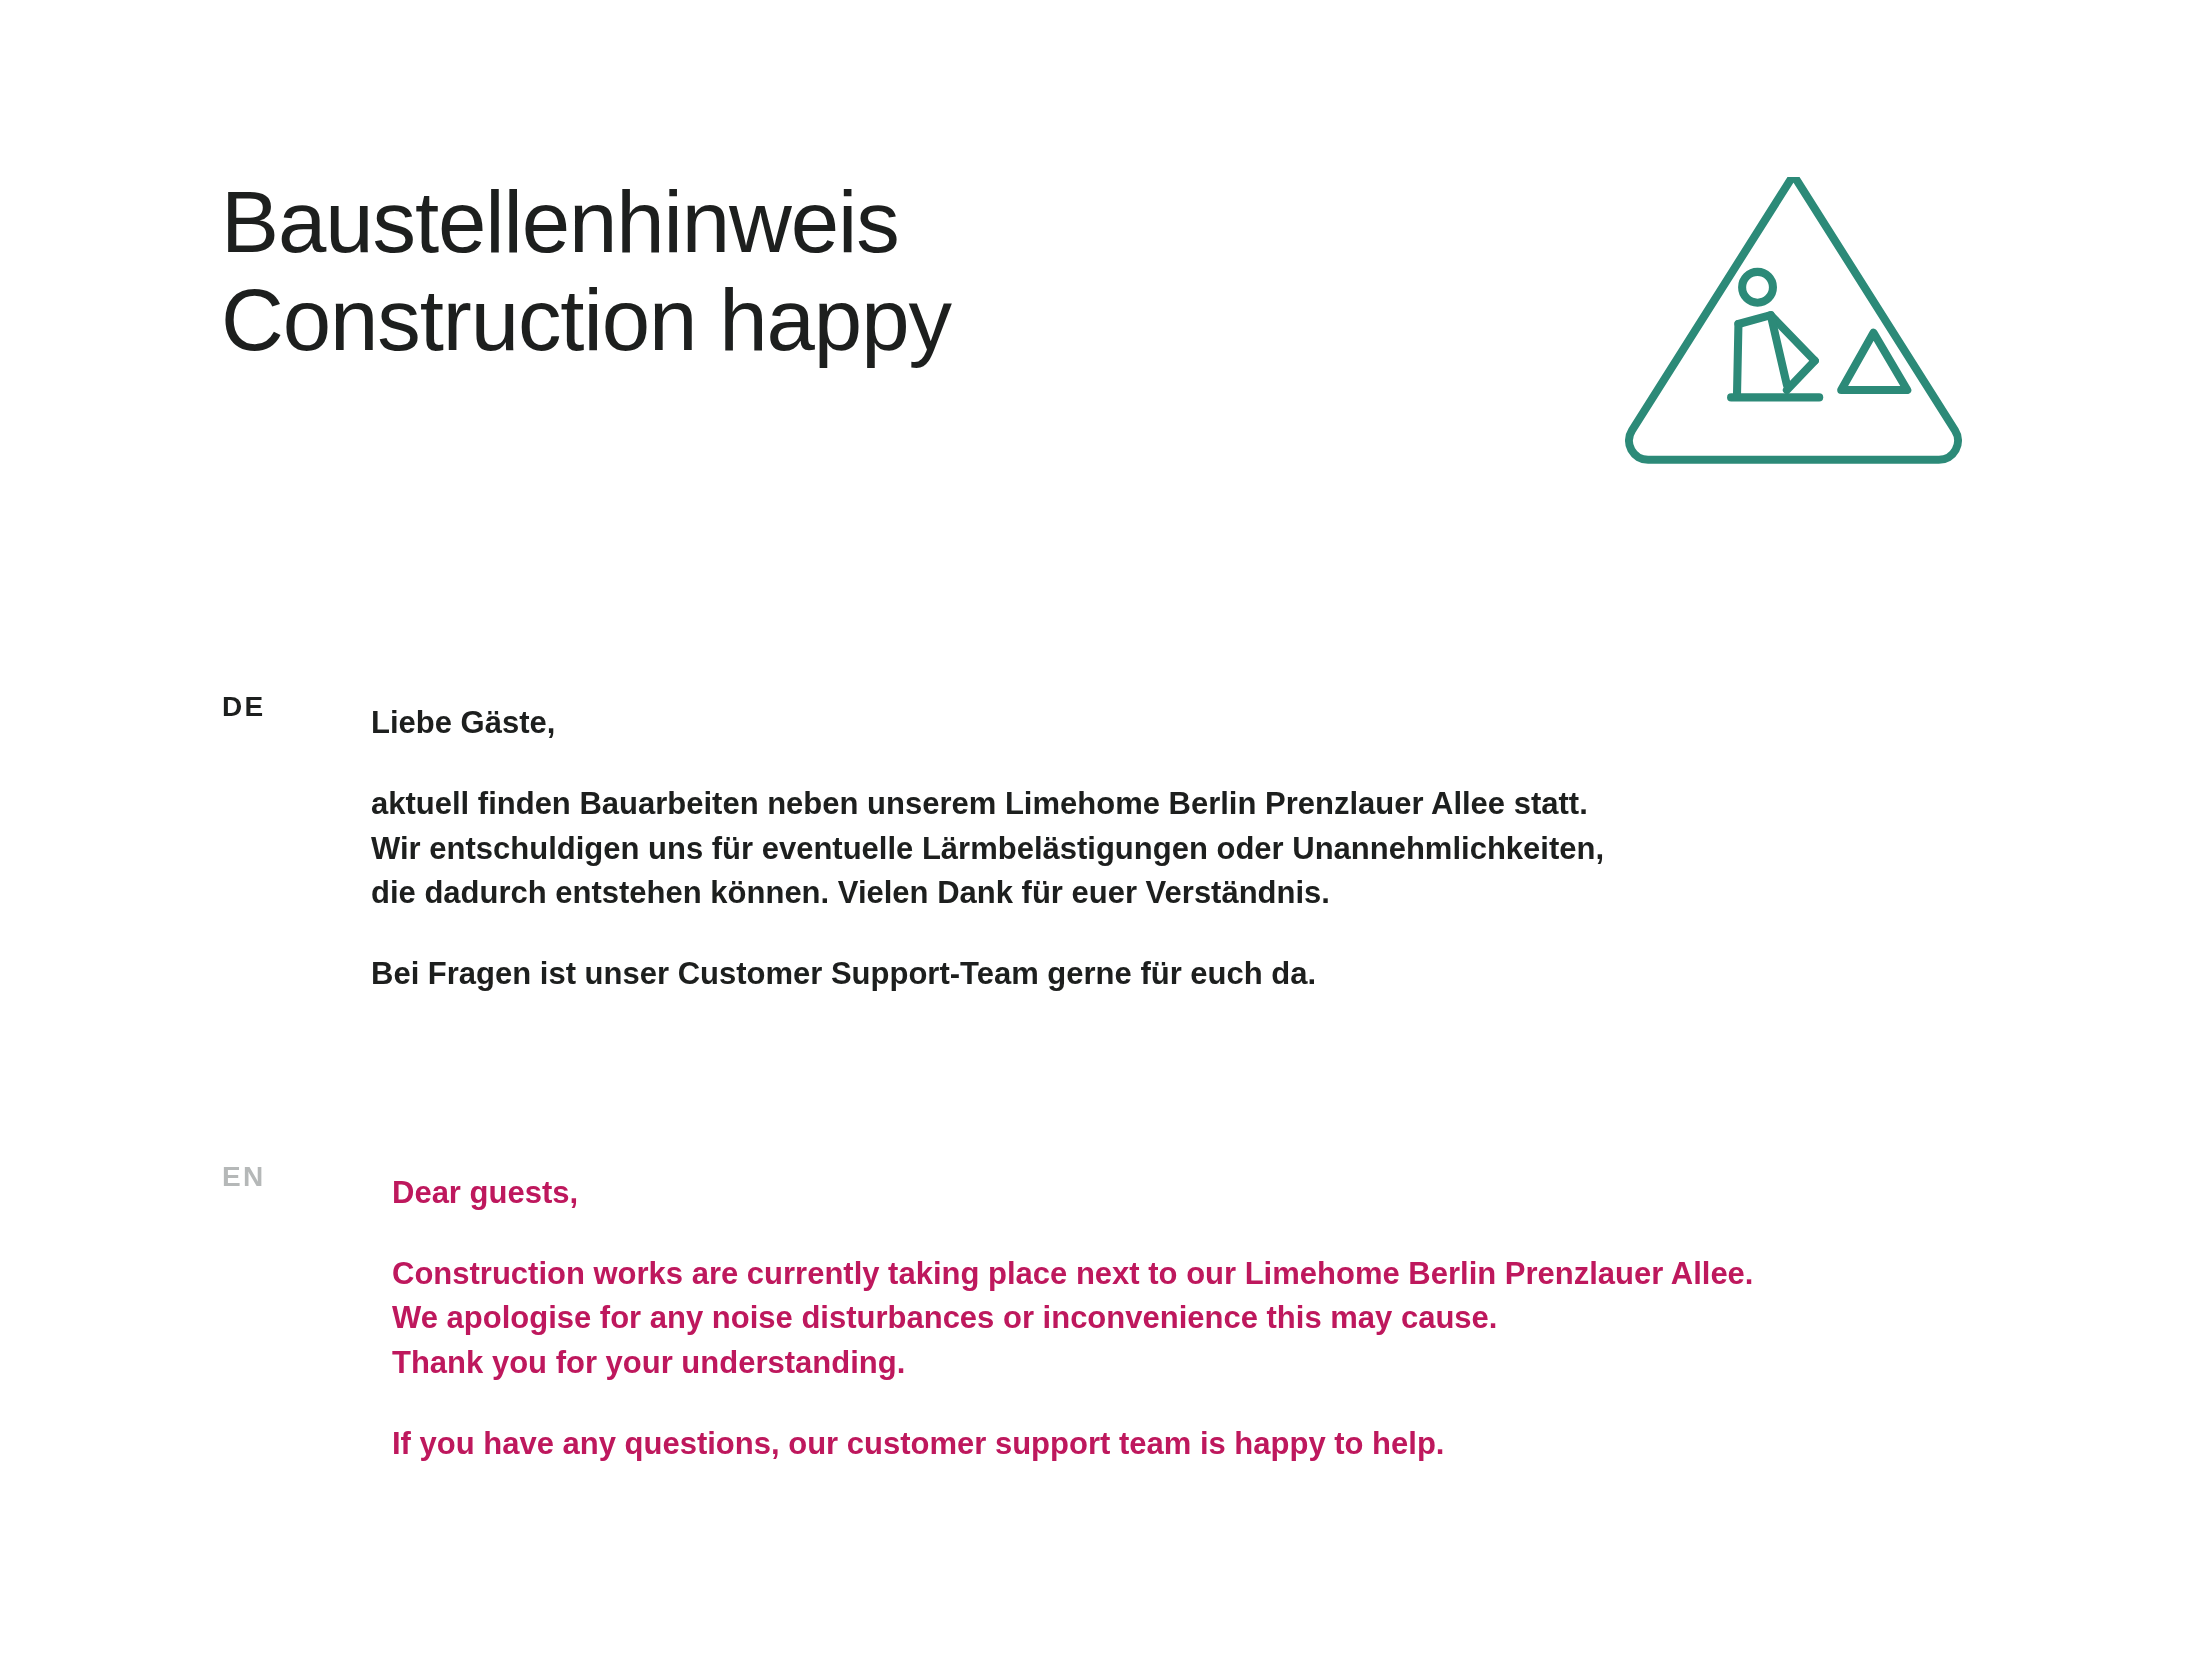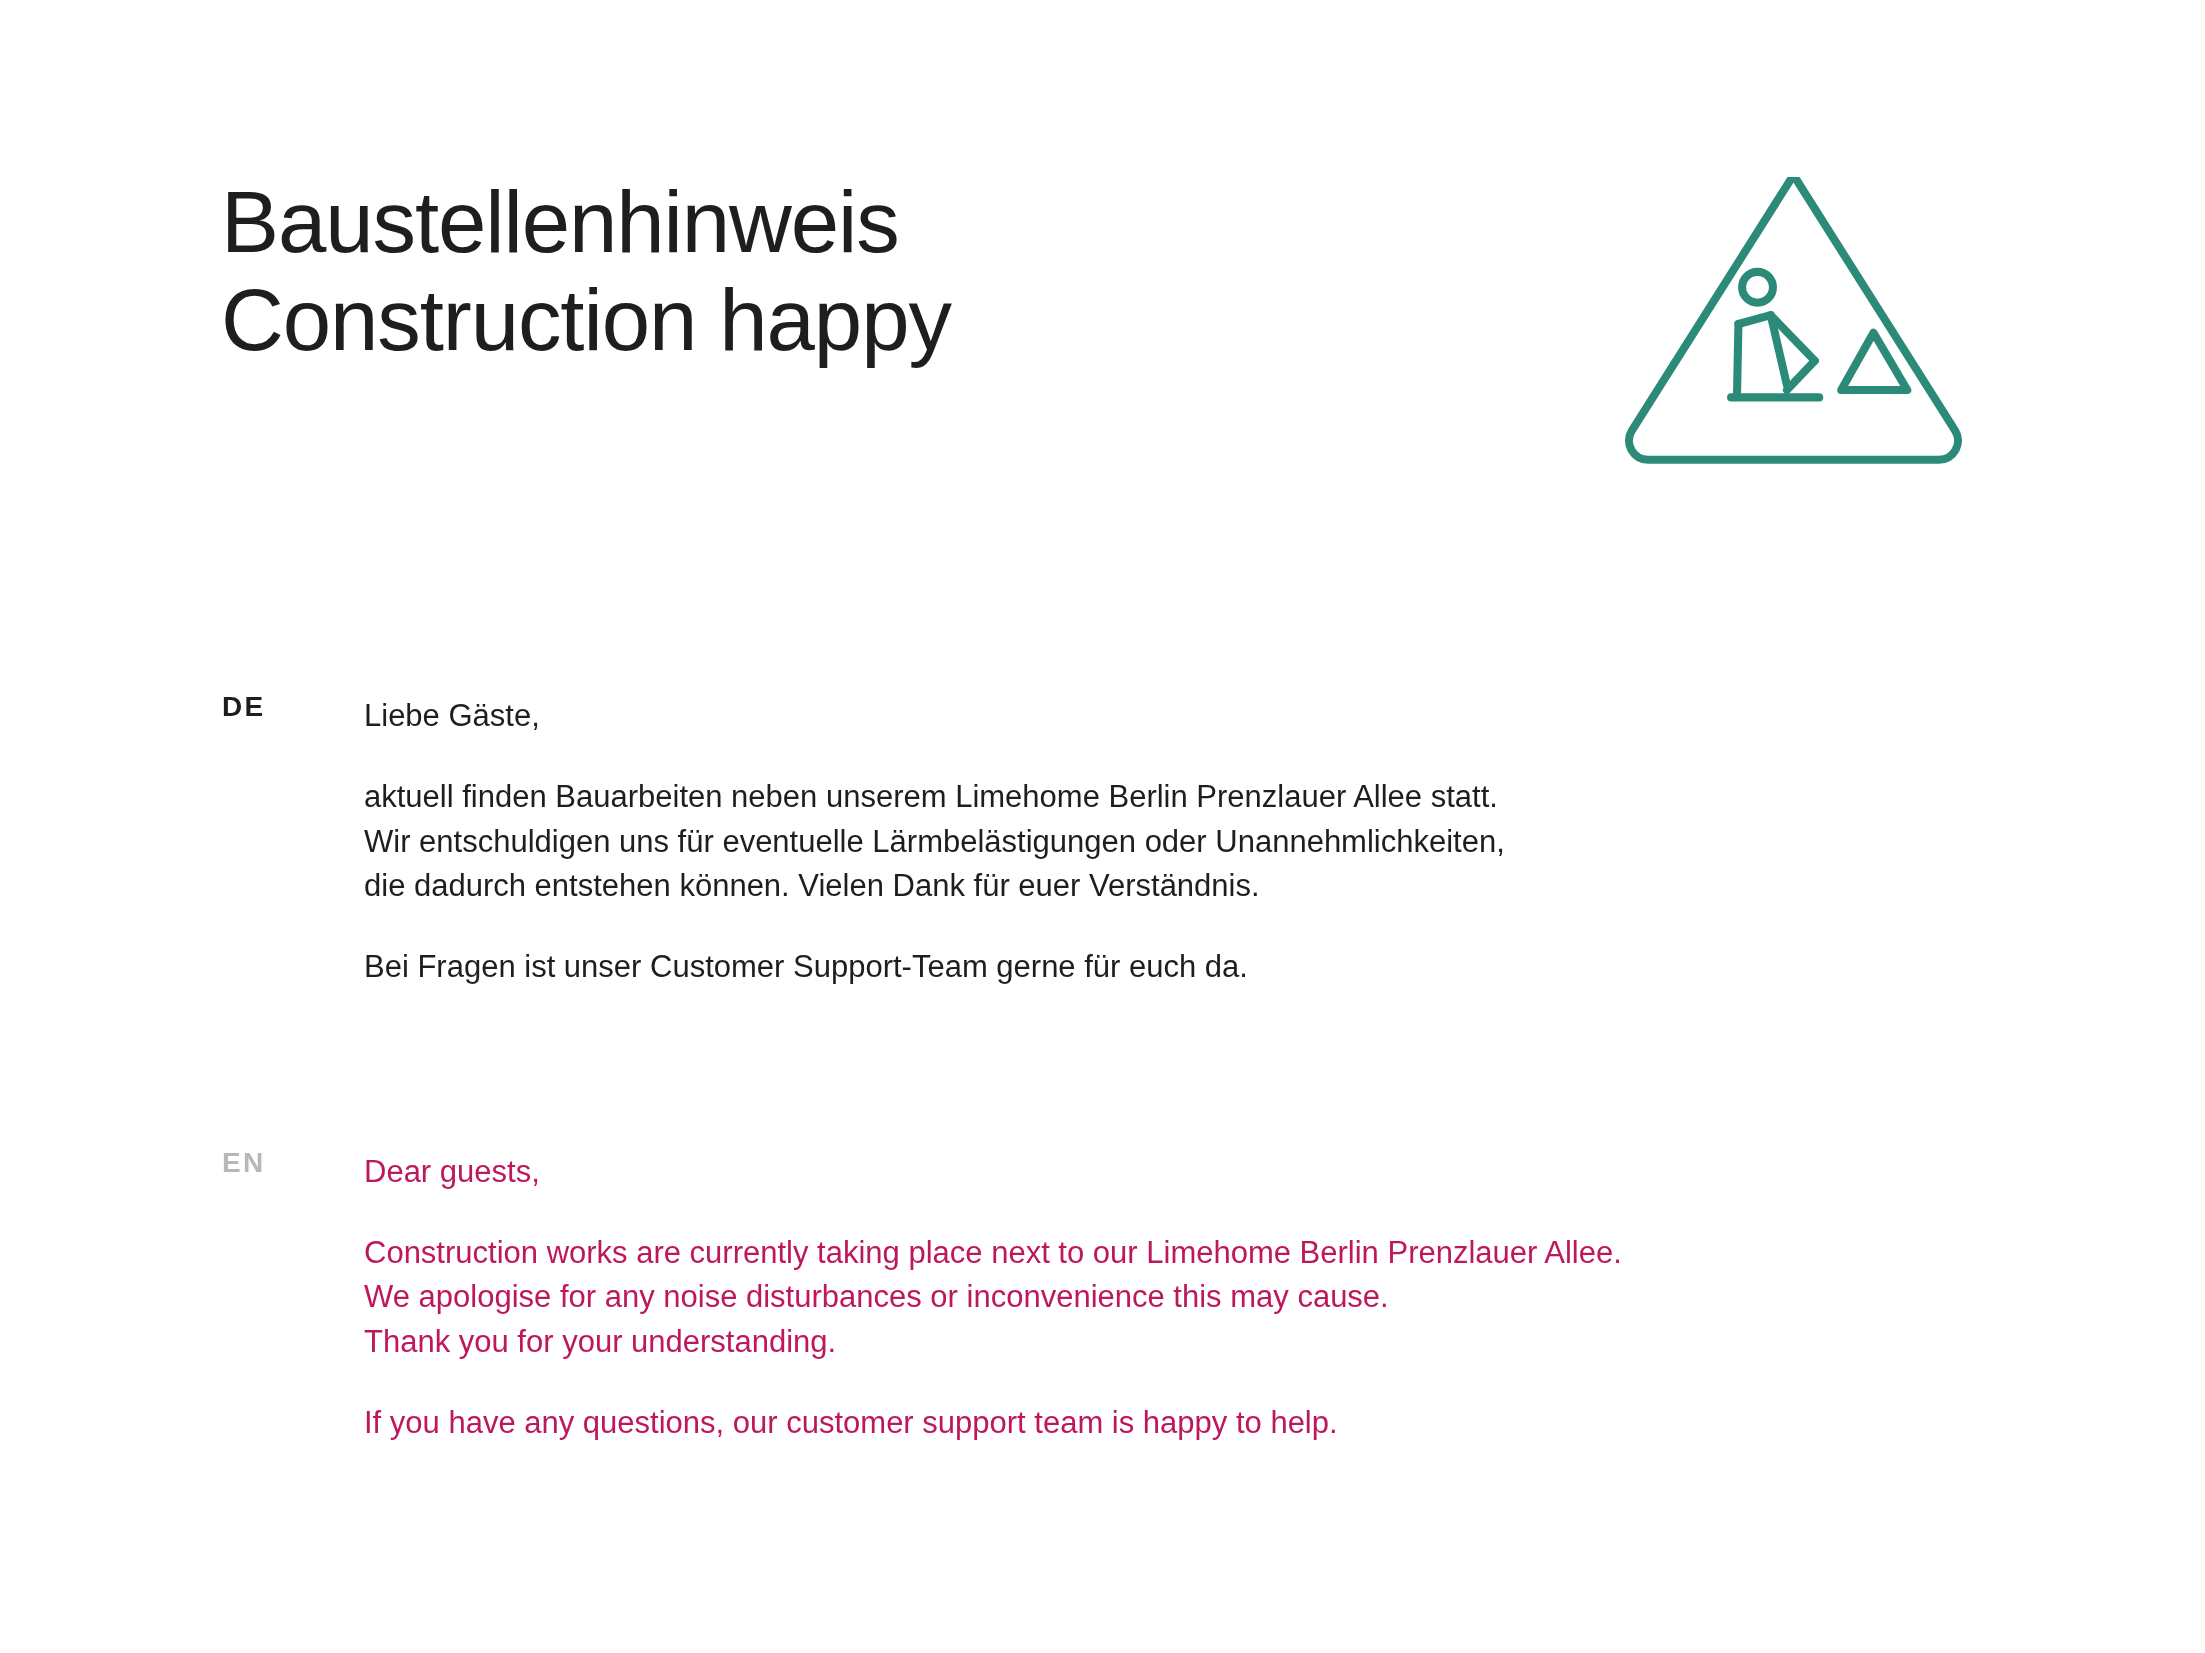--- a/index.html
+++ b/index.html
@@ -56,39 +56,41 @@
     top: 684px;
     left: 222px;
     right: 184px;
   }
   .lang-block {
     display: flex;
     align-items: flex-start;
   }
   .lang-block + .lang-block {
     margin-top: 140px;
+    gap: 21px;
   }
   .lang-tag {
     width: 132px;
     flex: 0 0 132px;
     font-size: 28px;
     font-weight: 700;
     letter-spacing: 2.2px;
     padding-top: 7.4px;
     color: #1d1f1e;
   }
   .lang-block.secondary .lang-tag { color: #b5b8b8; }
   .lang-body {
     flex: 1 1 auto;
   }
   .para {
     font-size: 31px;
     line-height: 1.43;
     color: #1d1f1e;
-    margin: 10px;
+    margin: 17px;
+    font-weight: bold;
   }
   .para + .para {
     margin-top: 37px;
   }
   .lang-block.secondary .para {
     color: #be185d;
   }
   .para .line { display: block; }
 </style>
 </head>

